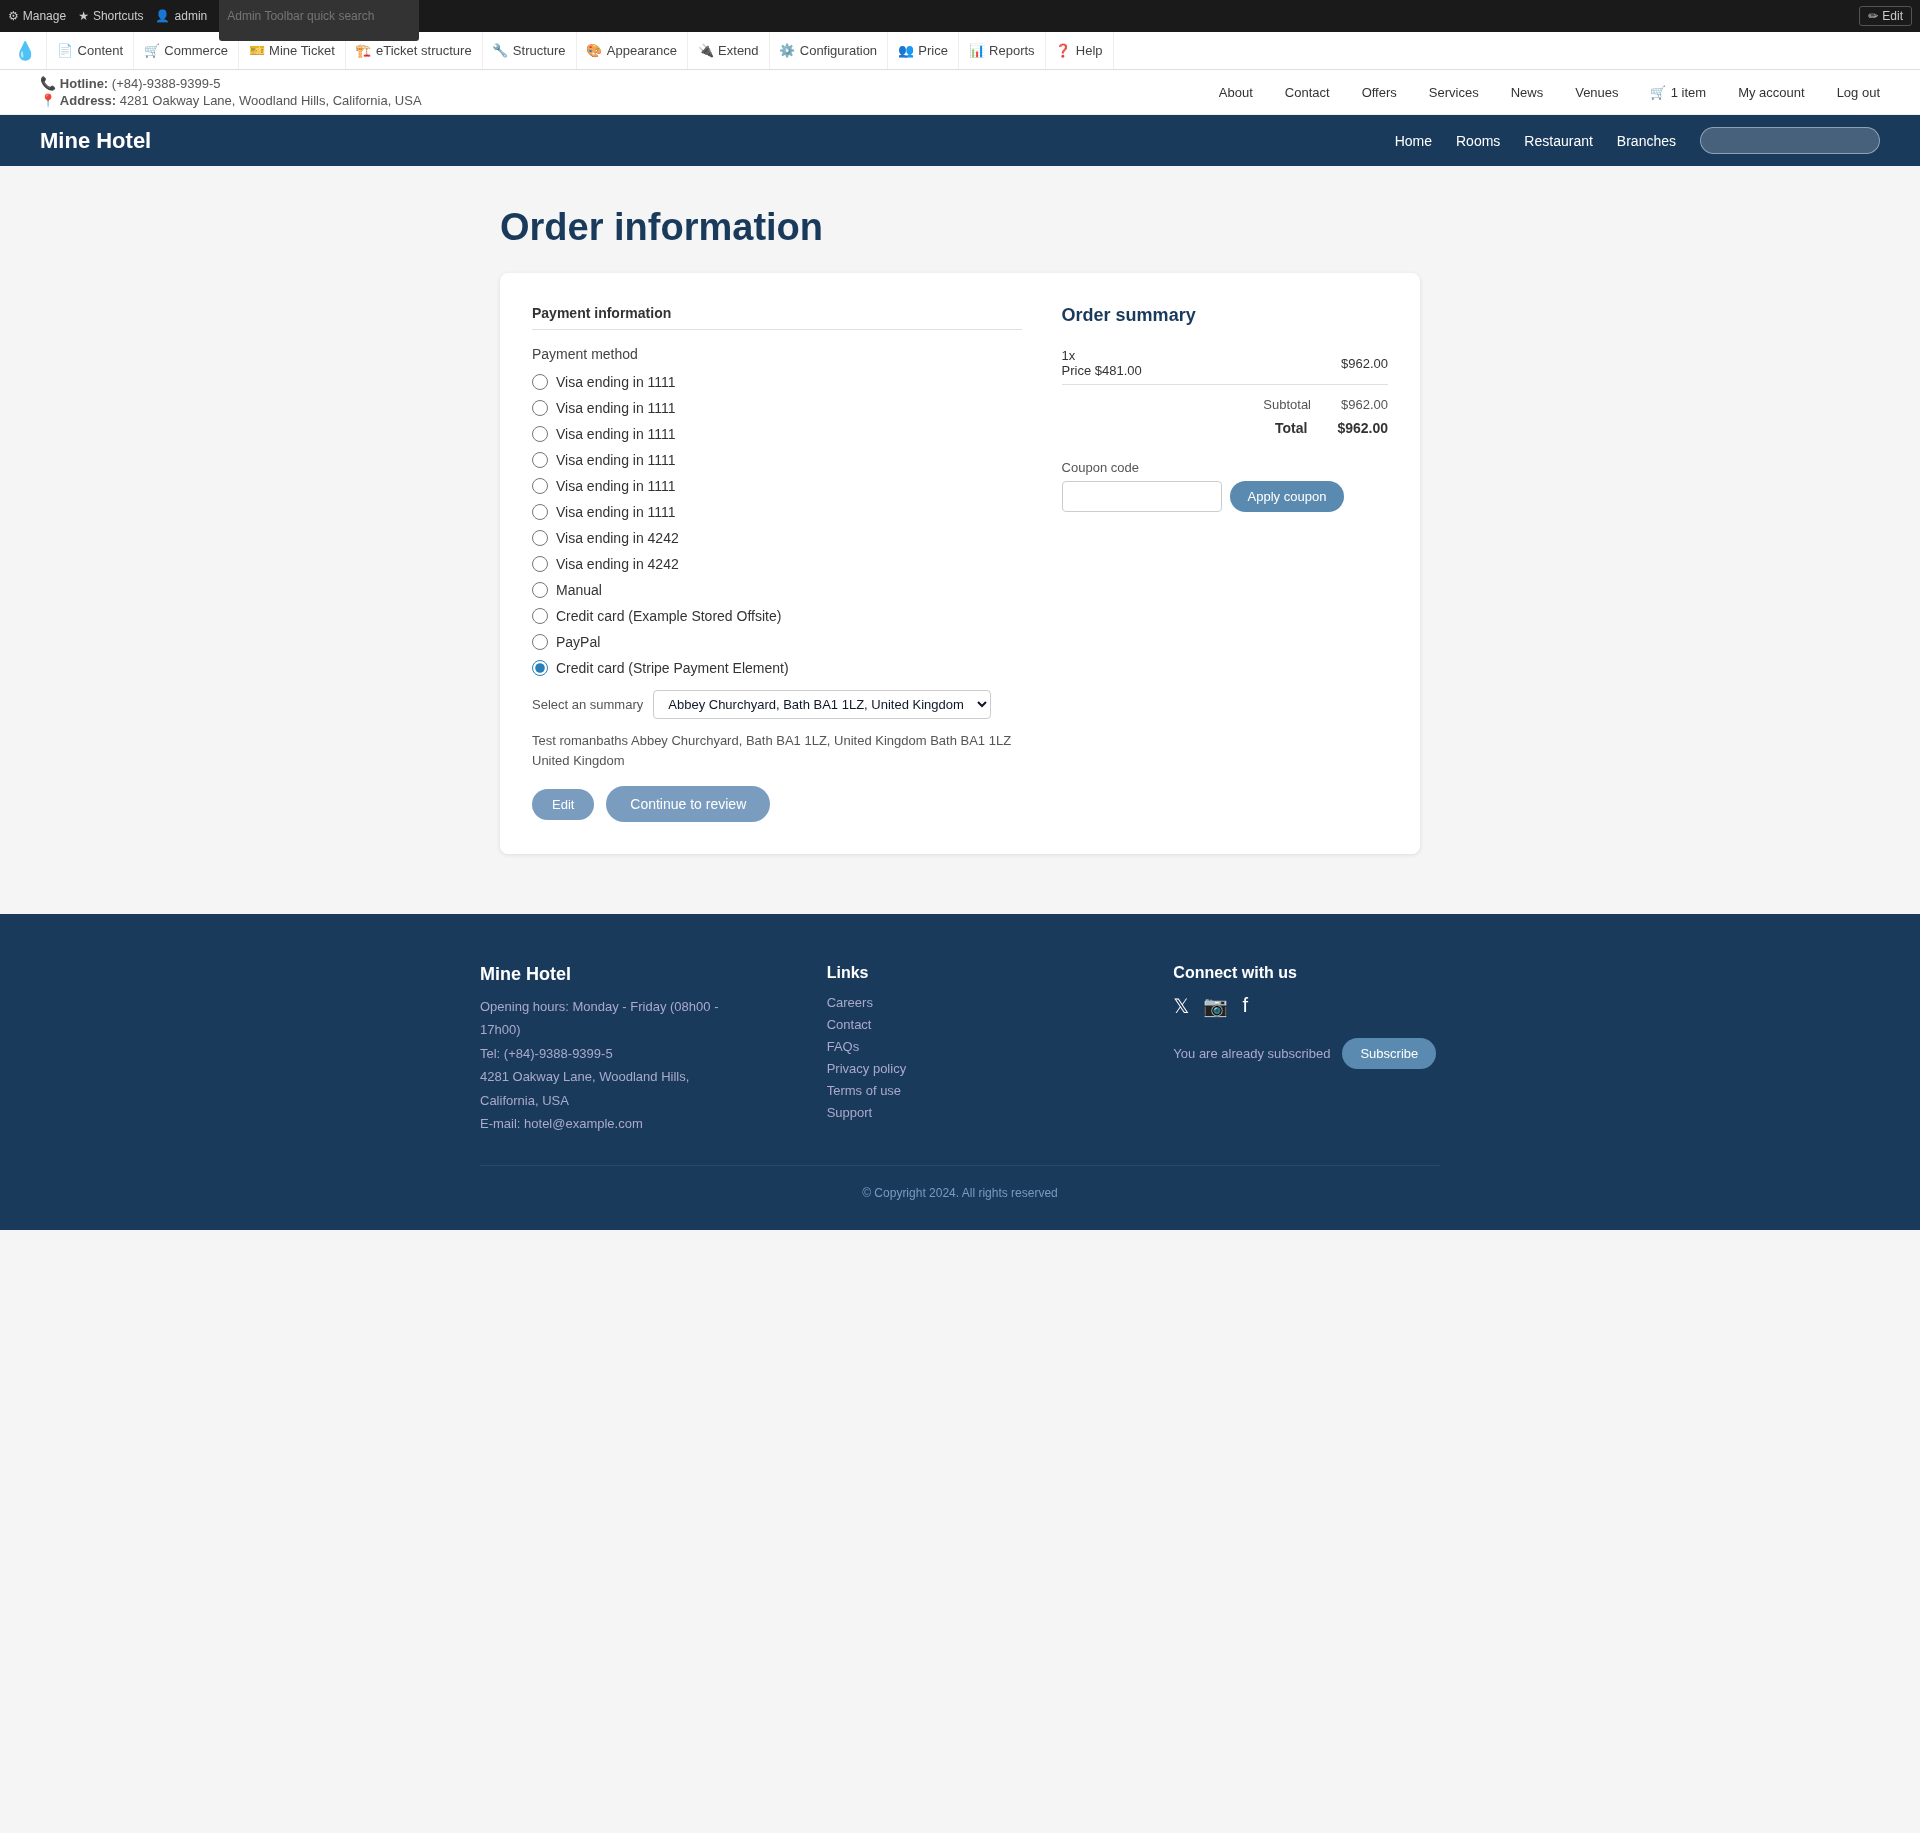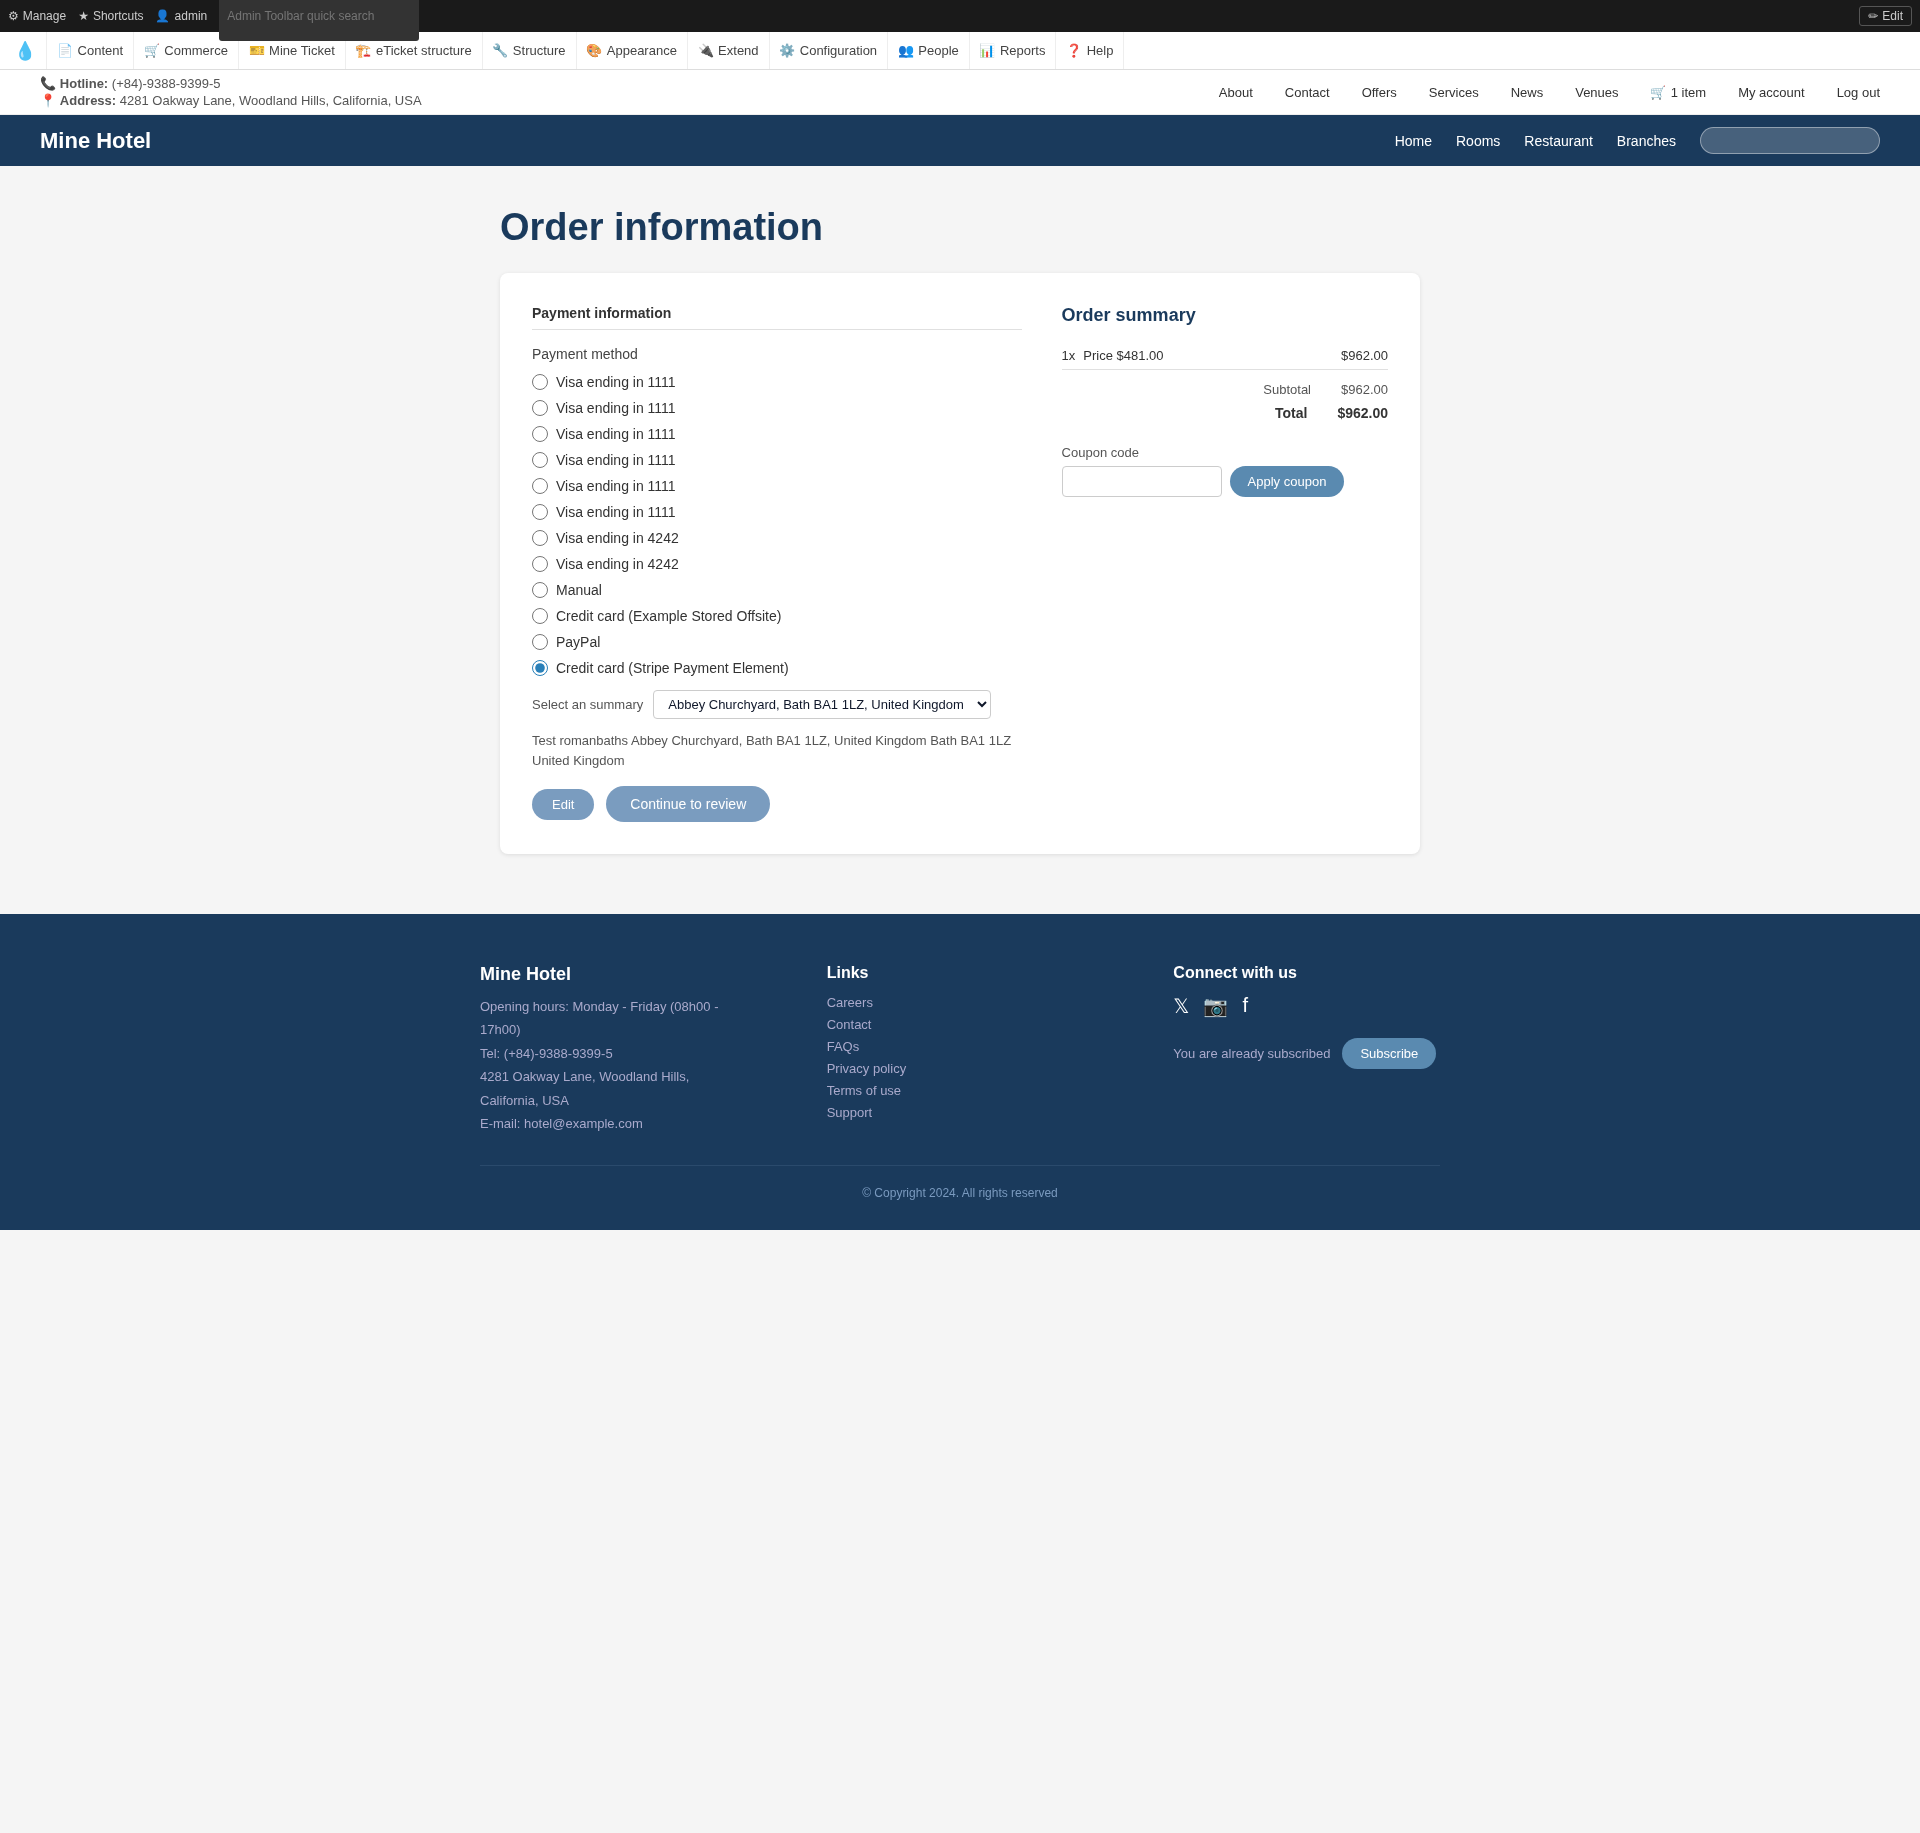--- a/index.html
+++ b/index.html
@@ -223,21 +223,21 @@
     }
 
     .order-line {
       display: flex;
       justify-content: space-between;
       align-items: center;
       font-size: 13px;
       padding: 6px 0;
       border-bottom: 1px solid #e0e0e0;
     }
-    .order-line-left { display: flex; align-items: center; gap: 8px; }
+    .order-line-left { display: flex; gap: 0; flex-direction: column; }
 
     .order-totals { margin-top: 8px; }
     .order-total-row {
       display: flex;
       justify-content: flex-end;
       align-items: center;
       gap: 30px;
       font-size: 13px;
       padding: 4px 0;
       color: #555;
@@ -368,21 +368,21 @@
   <a class="drupal-toolbar-item">
     <span>🔌</span>
     <span>Extend</span>
   </a>
   <a class="drupal-toolbar-item">
     <span>⚙️</span>
     <span>Configuration</span>
   </a>
   <a class="drupal-toolbar-item">
     <span>👥</span>
-    <span>People</span>
+    <span>Price</span>
   </a>
   <a class="drupal-toolbar-item">
     <span>📊</span>
     <span>Reports</span>
   </a>
   <a class="drupal-toolbar-item">
     <span>❓</span>
     <span>Help</span>
   </a>
 </div>

